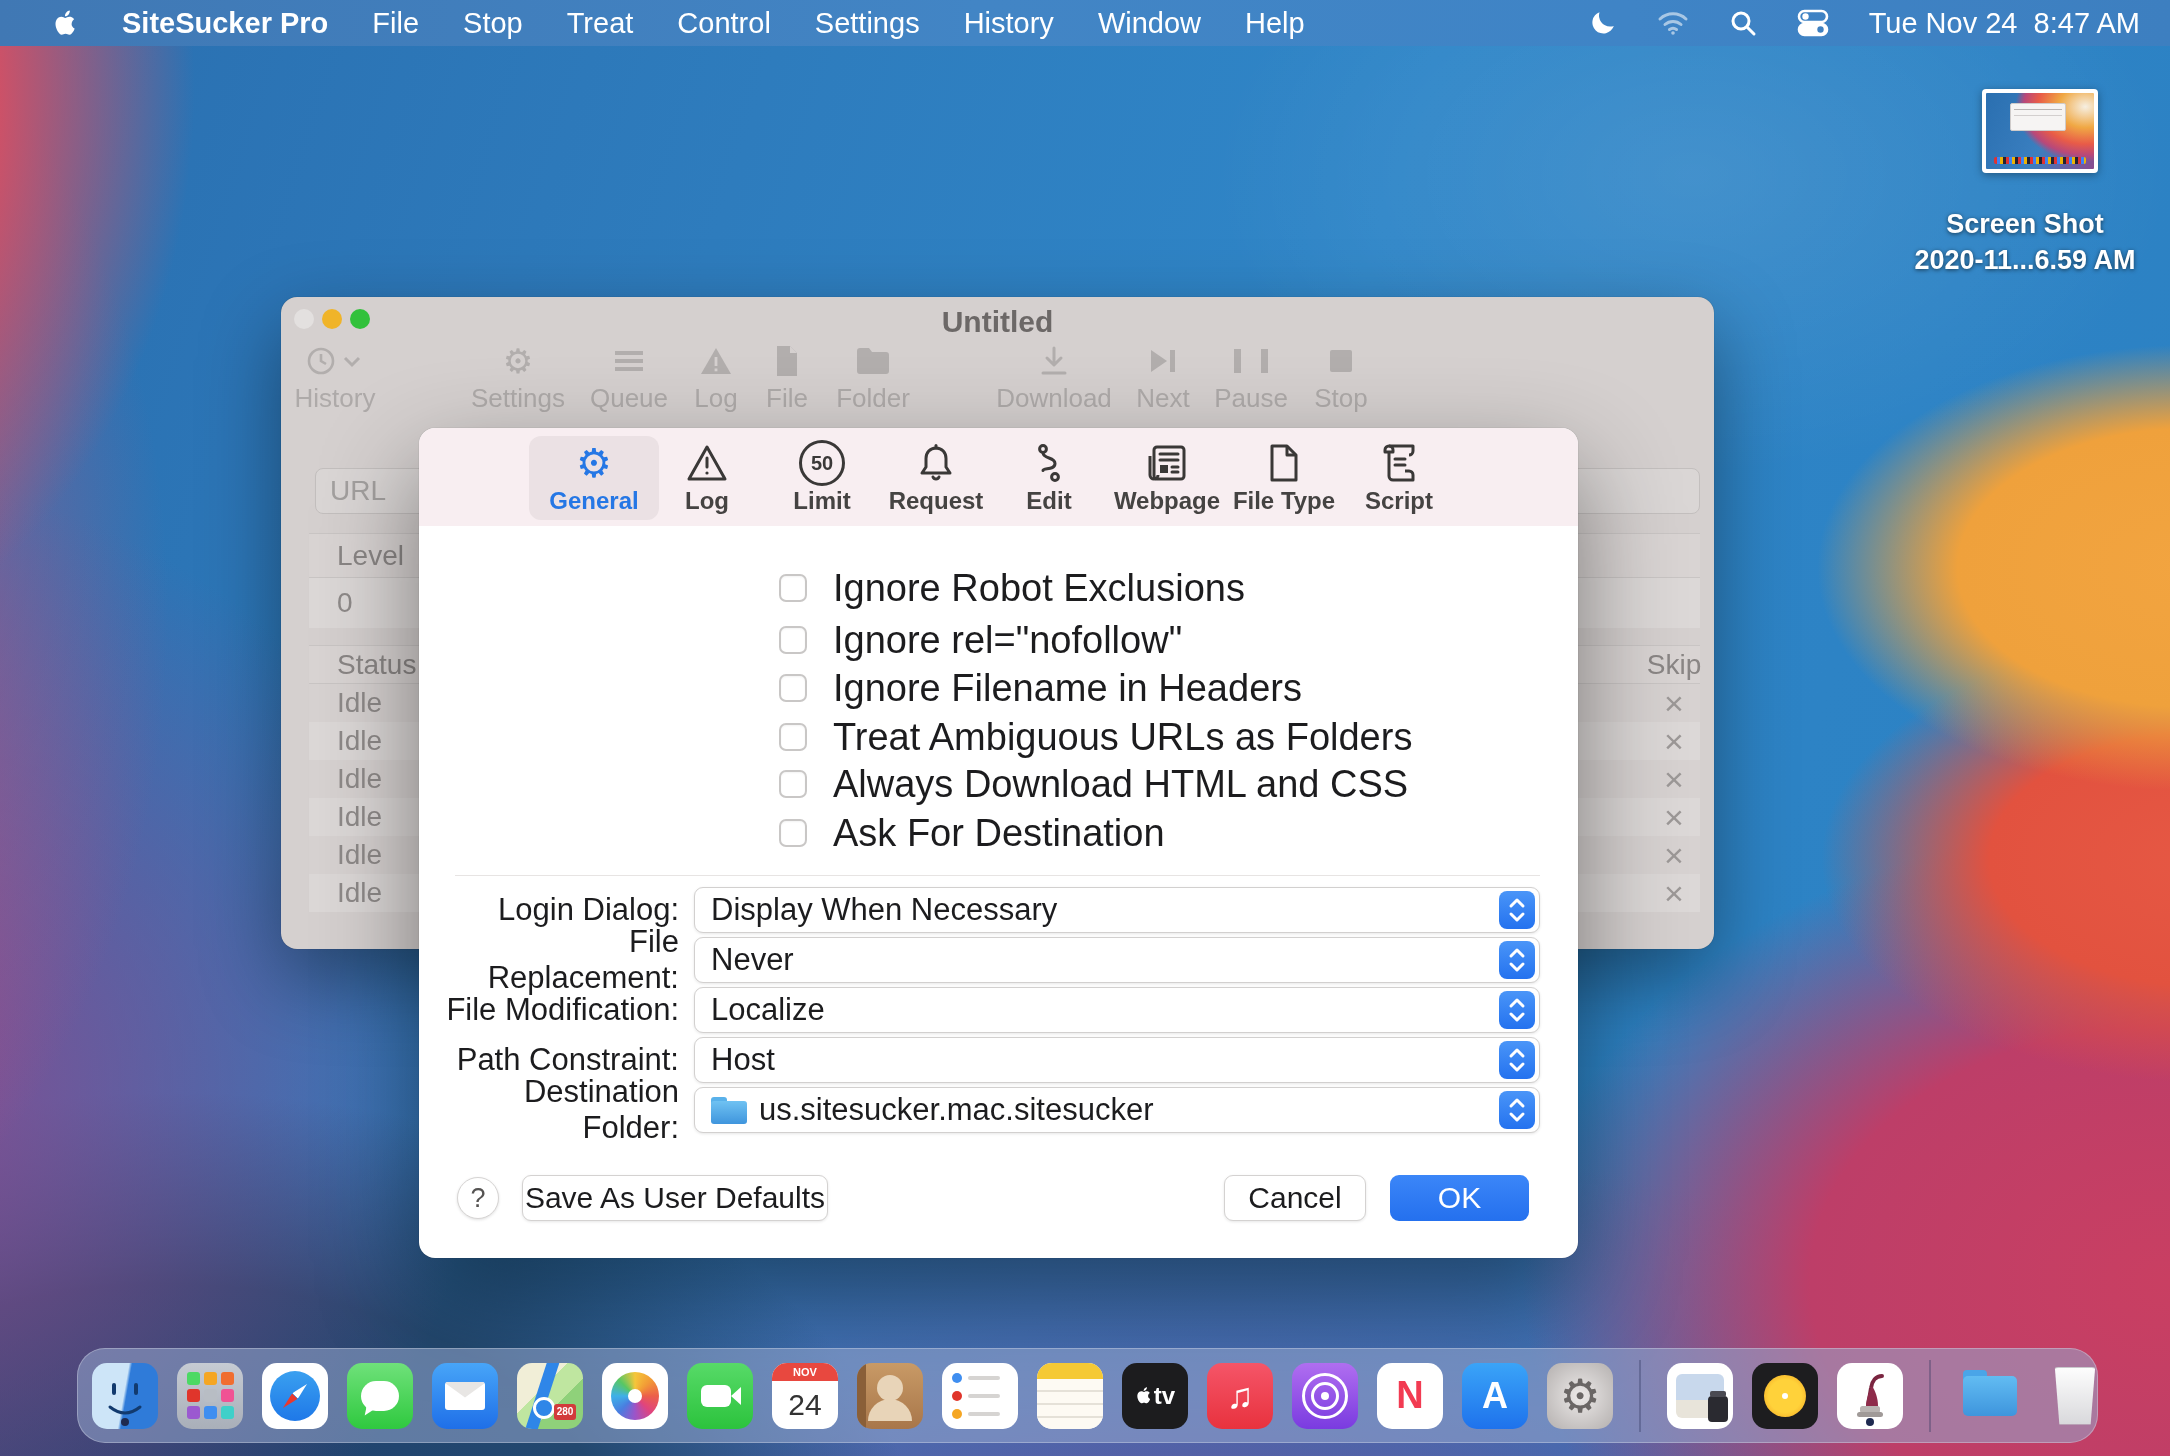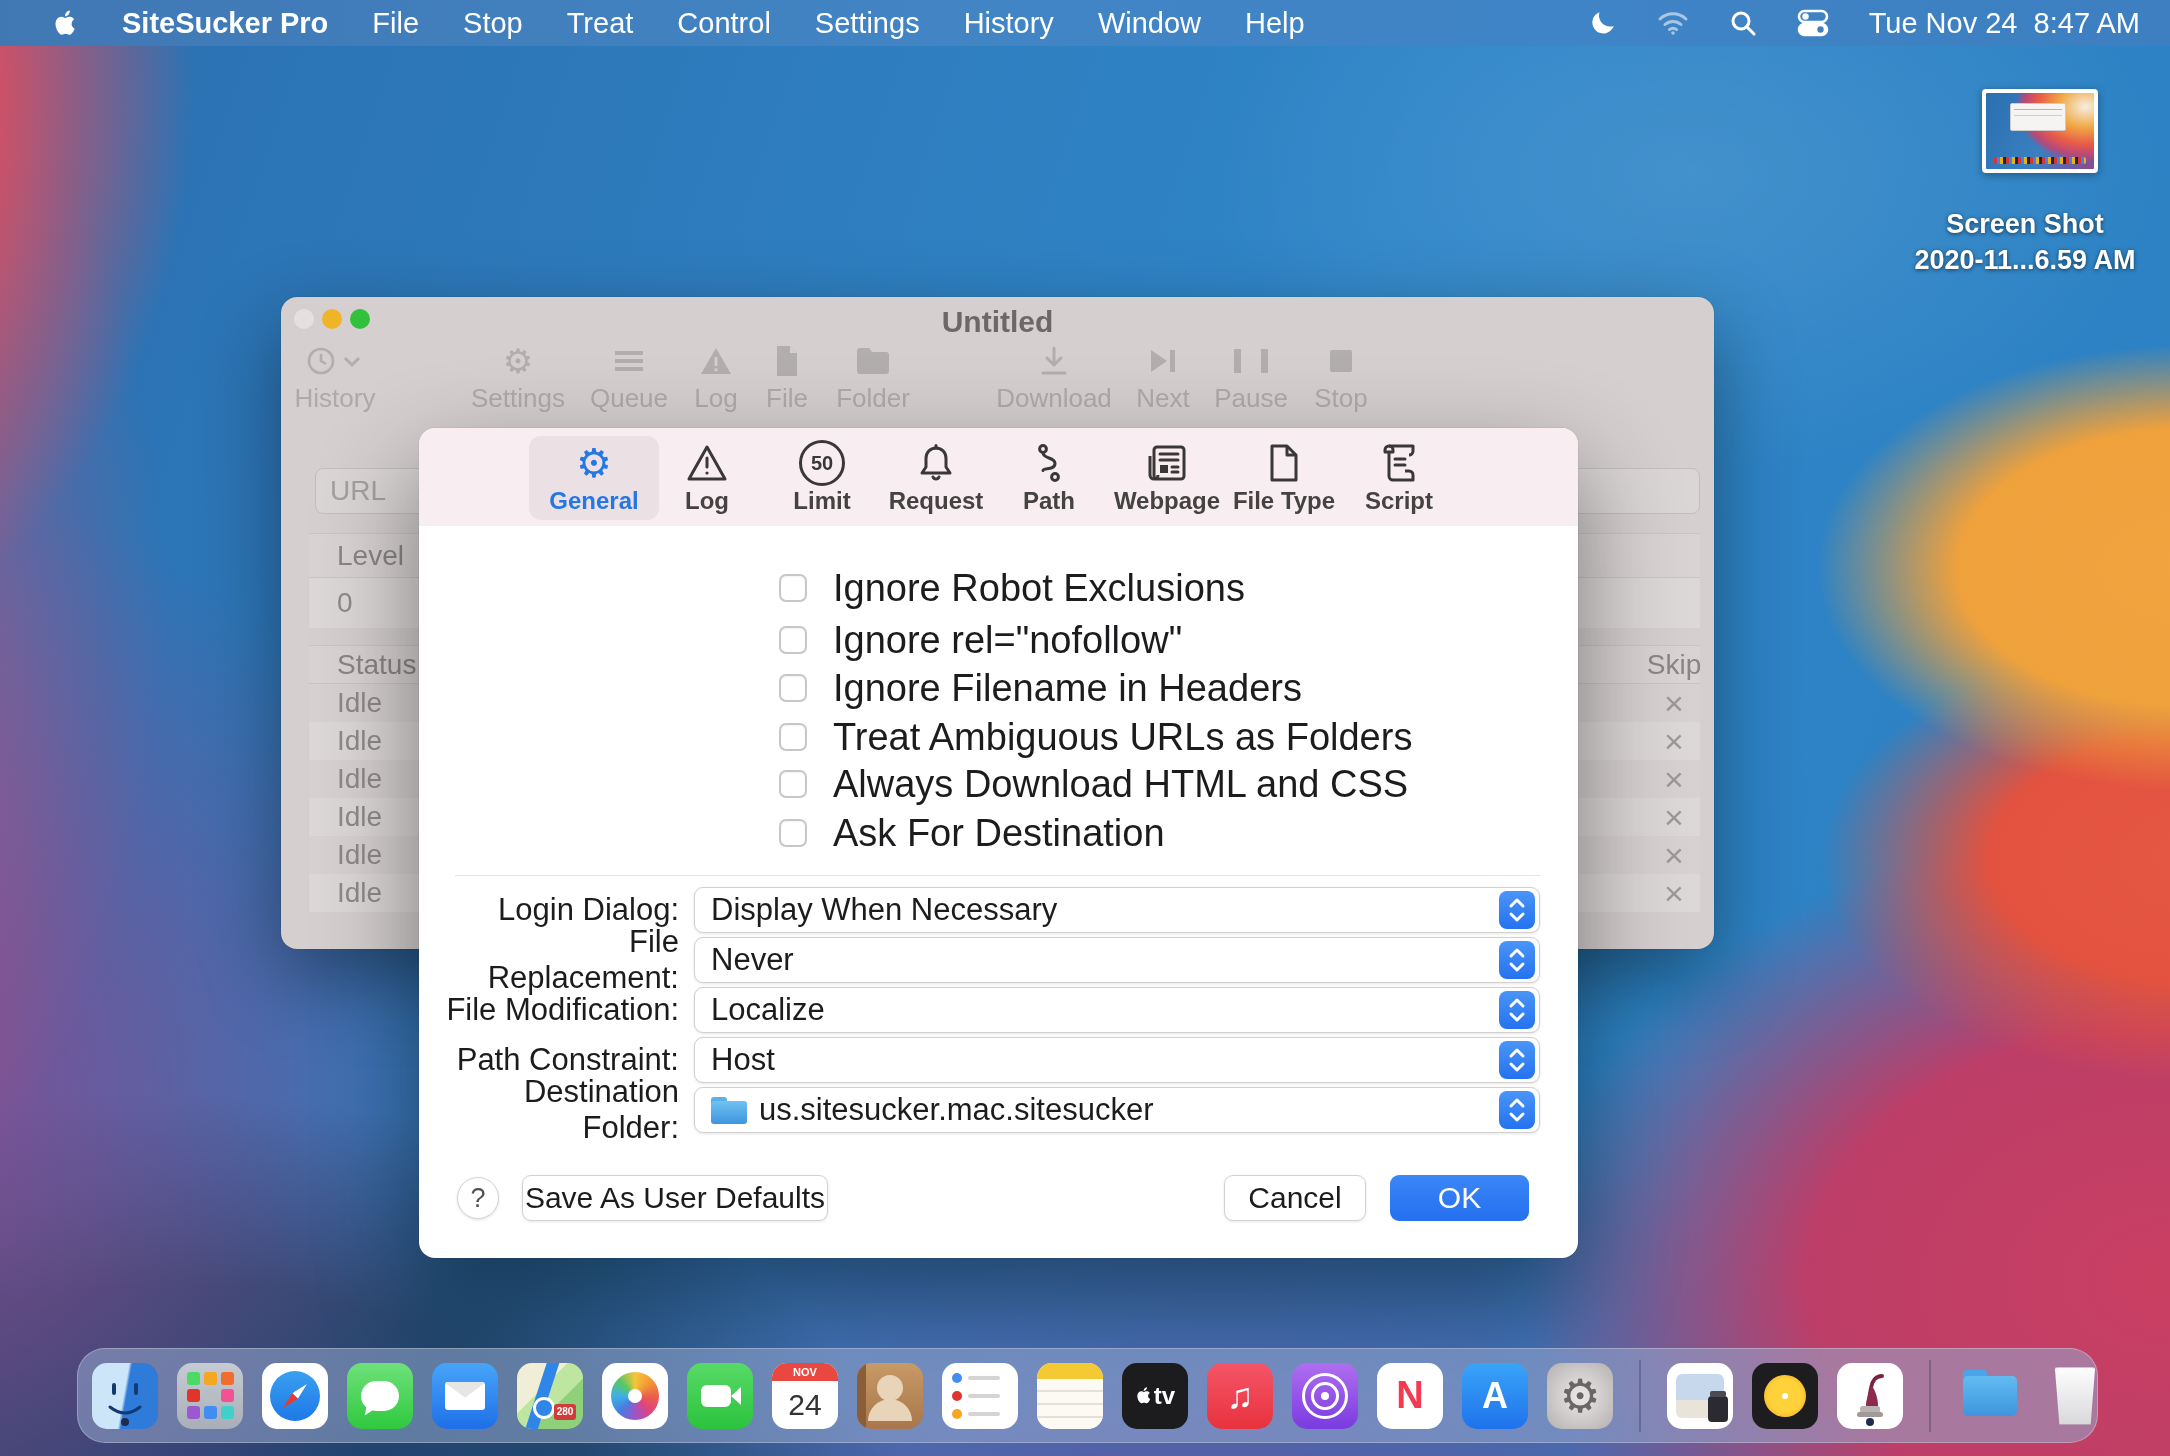--- a/index.html
+++ b/index.html
@@ -449,21 +449,21 @@
       <div class="tl">Request</div>
     </div>
     <div class="tab" style="left:565px">
       <div class="ic">
         <svg width="36" height="40" viewBox="0 0 36 40" fill="none" stroke="#3a3837" stroke-width="3">
             <circle cx="12" cy="6" r="3.4"></circle>
             <circle cx="24" cy="34" r="3.4"></circle>
             <path d="M12 9.5c0 7 12 4 12 11s-12 4-12 7" stroke-linecap="round"></path>
           </svg>
       </div>
-      <div class="tl">Path</div>
+      <div class="tl">Edit</div>
     </div>
     <div class="tab" style="left:683px">
       <div class="ic">
         <svg width="42" height="38" viewBox="0 0 42 38" fill="none" stroke="#3a3837" stroke-width="3" stroke-linejoin="round">
             <rect x="8" y="3" width="30" height="32" rx="3"></rect>
             <path d="M8 31a4 4 0 0 1-8 0V12" transform="translate(4 0)"></path>
             <path d="M14 10h18M14 16h18" stroke-linecap="round"></path>
             <rect x="14" y="21" width="8" height="8" fill="#3a3837" stroke="none"></rect>
             <path d="M26 23h6M26 28h6" stroke-linecap="round"></path>
           </svg>

